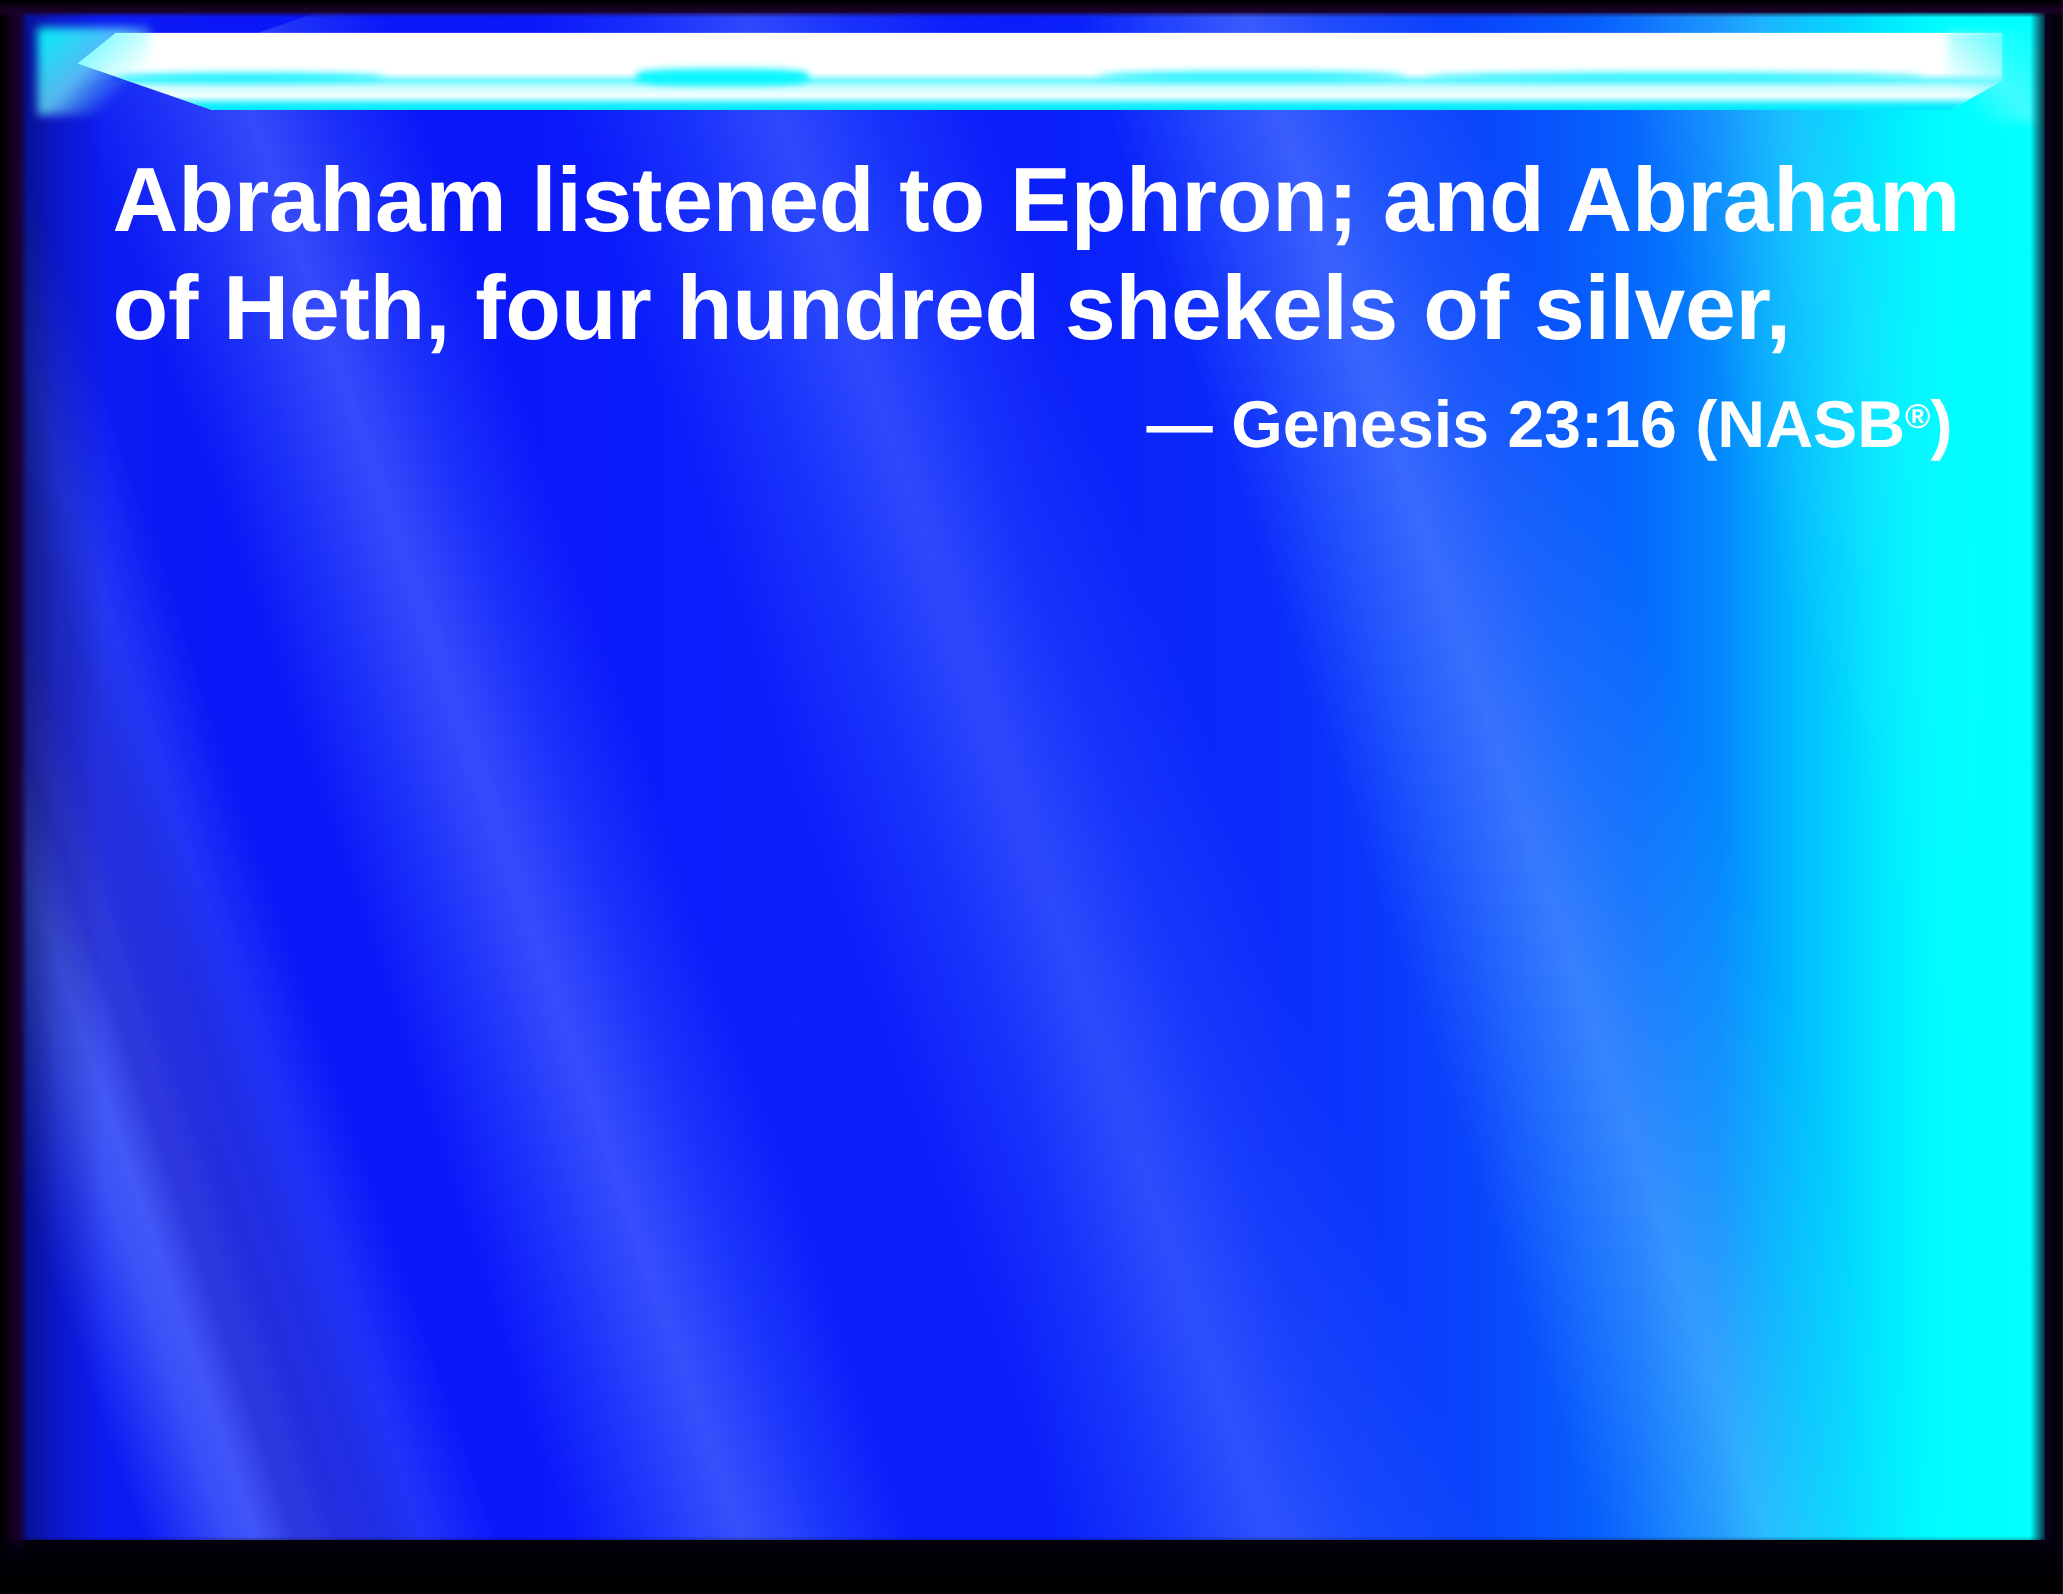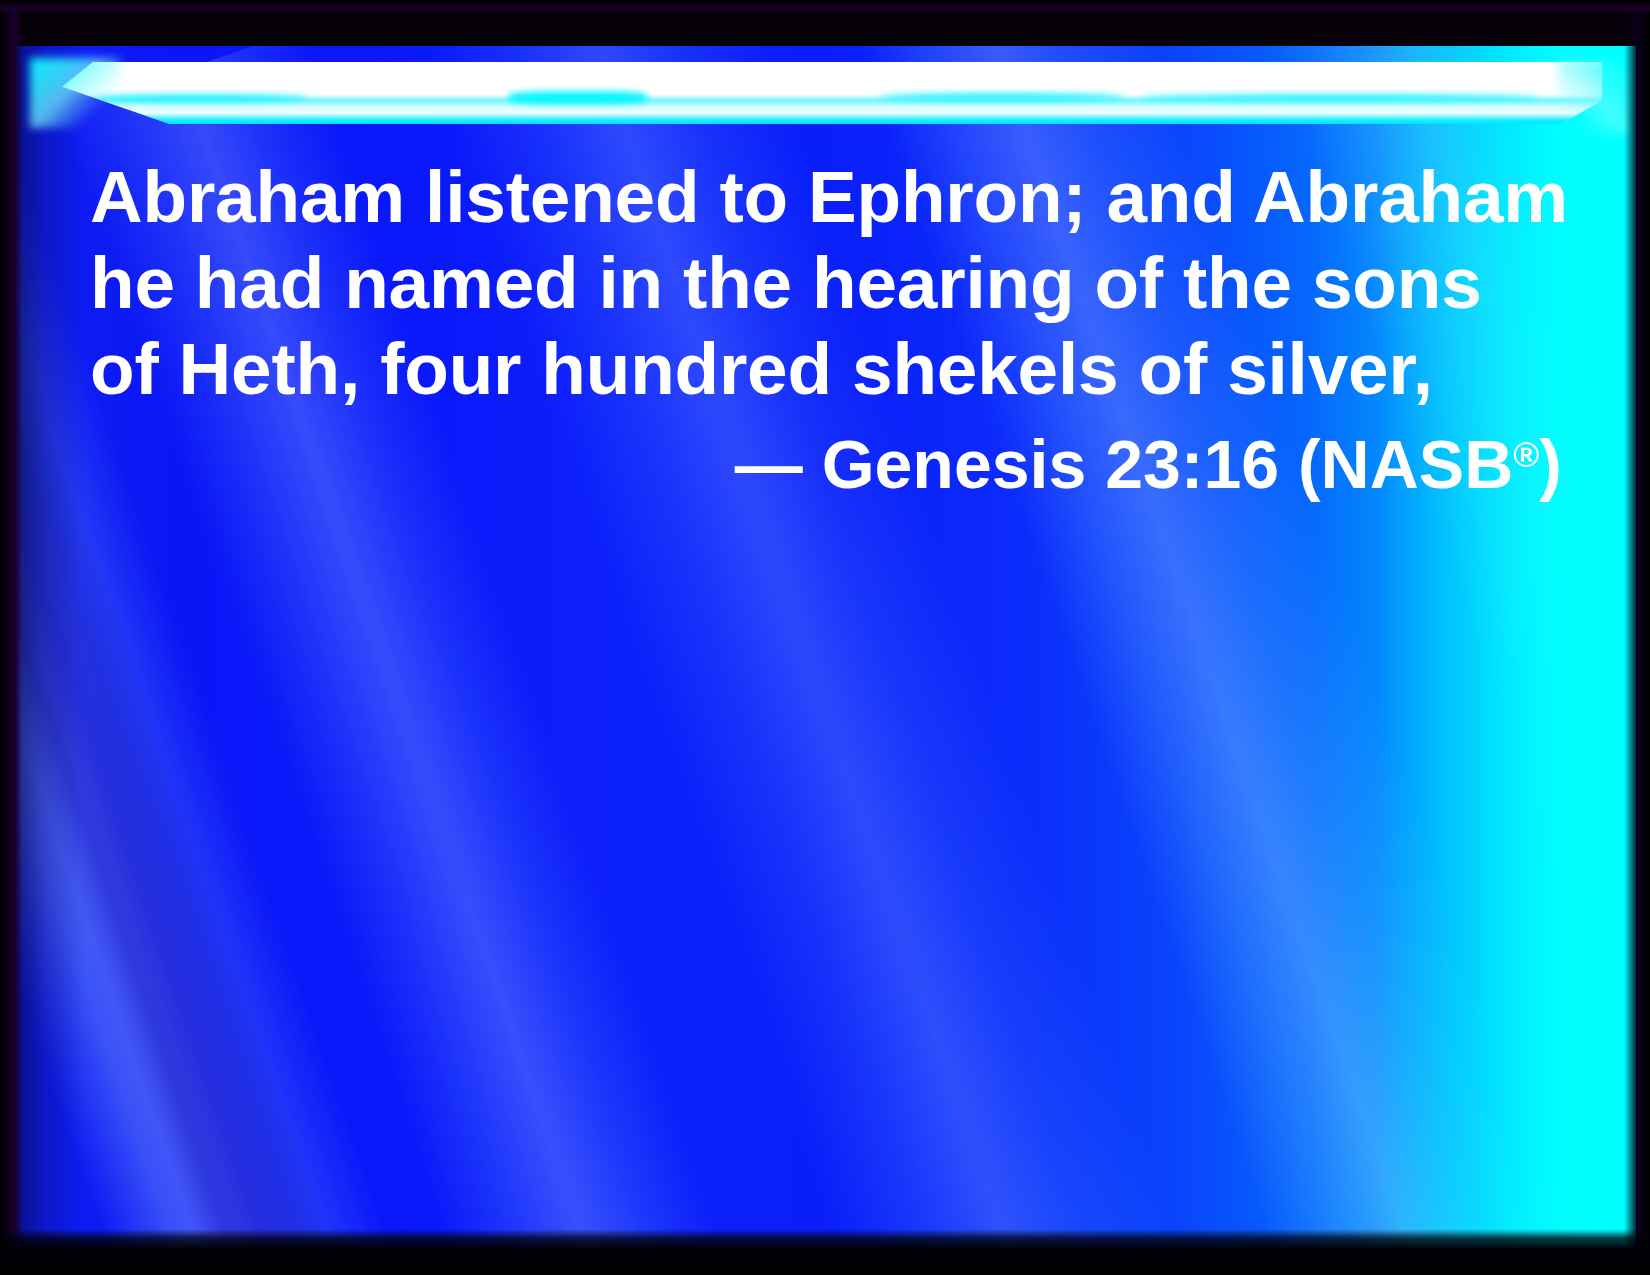--- a/index.html
+++ b/index.html
@@ -55,21 +55,20 @@
 
   
   #canvas {
     position: absolute;
     left: 14px;
     top: 10px;
     width: 1622px;
     height: 1222px;
     overflow: hidden;
     background: #0b14f2;
-    margin-top: 36px;
   }
 
   
   #bg-base {
     position: absolute;
     inset: 0;
     background: linear-gradient(to right,
         #1020ef 0%,
         #0a16f6 10%,
         #0a18fa 24%,
@@ -238,21 +237,21 @@
     font-size: 73px;
     line-height: 86px;
     letter-spacing: -0.2px;
     white-space: nowrap;
     text-rendering: optimizeLegibility;
   }
   #citation-line {
     color: #ffffff;
     font-family: "Liberation Sans Narrow", "Liberation Sans", sans-serif;
     font-weight: bold;
-    font-size: 68px;
+    font-size: 53px;
     line-height: 86px;
     white-space: nowrap;
     text-align: right;
     padding-right: 8px;
   }
   #citation-line .reg {
     font-size: 0.52em;
     vertical-align: 0.58em;
     font-weight: bold;
   }
@@ -276,21 +275,20 @@
         <span class="wisp" id="wisp-b"></span>
         <span class="wisp" id="wisp-c"></span>
         <span class="wisp" id="wisp-d"></span>
       </div>
       <div id="band-left-glow"></div>
       <div id="band-right-glow"></div>
     </div>
 
     <div id="verse-block">
       <div class="verse-line">Abraham listened to Ephron; and Abraham</div>
-      <div class="verse-line">he had named in the hearing of the sons</div>
       <div class="verse-line">of Heth, four hundred shekels of silver,</div>
 
       <div id="citation-line"><span>— Genesis 23:16 (NASB</span><span class="reg">®</span><span>)</span></div>
     </div>
   </div>
 
   <div id="edge-left"></div>
   <div id="edge-right"></div>
   <div id="edge-top"></div>
   <div id="edge-bottom"></div>

